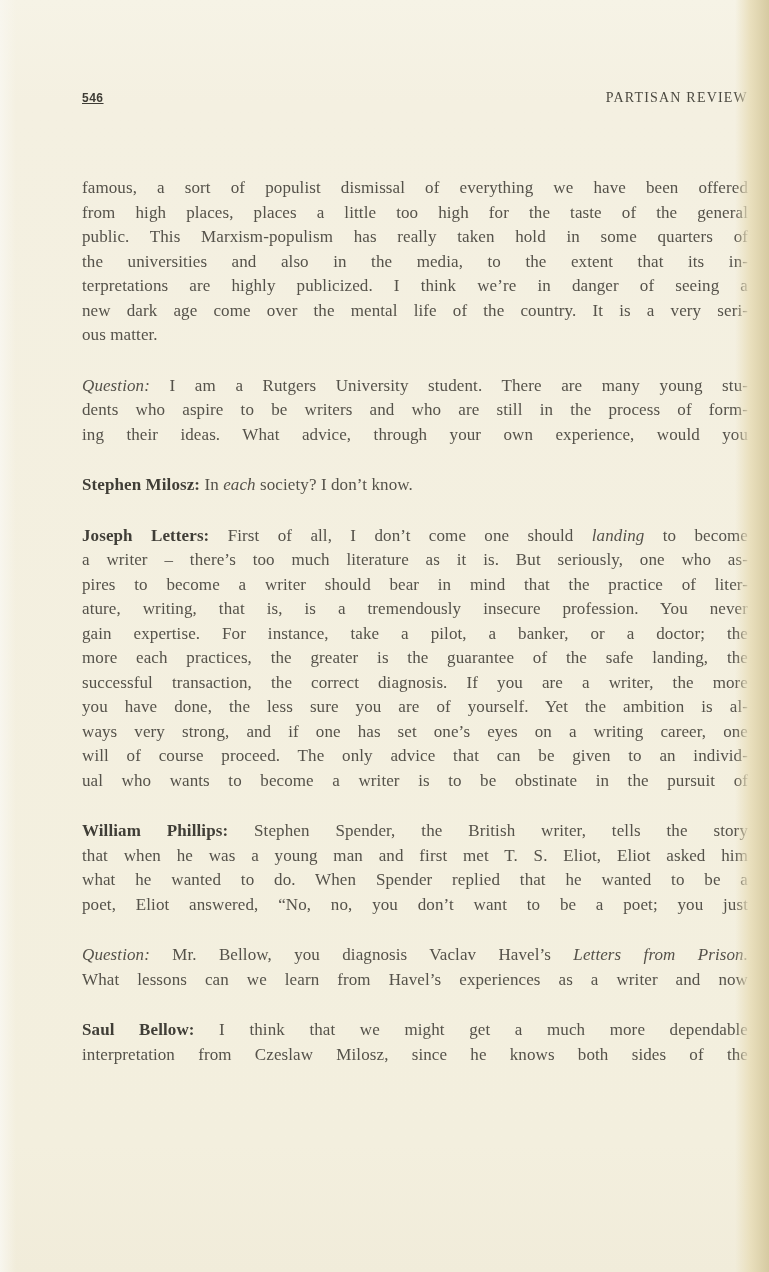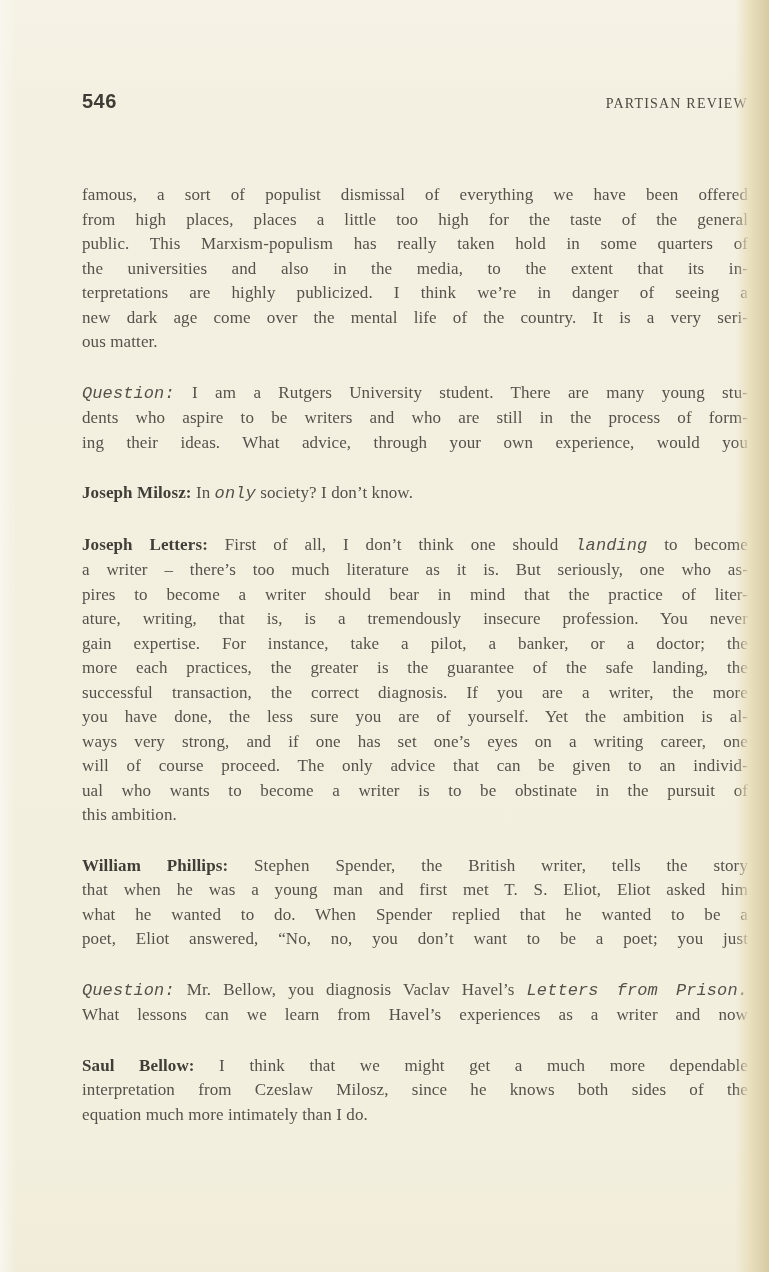--- a/index.html
+++ b/index.html
@@ -39,23 +39,24 @@
   }
   .header {
     display: flex;
     justify-content: space-between;
     align-items: baseline;
     margin-bottom: 70px;
   }
   .folio {
     font-family: "Liberation Sans", sans-serif;
     font-weight: bold;
-    font-size: 20px;
+    font-size: 12px;
     letter-spacing: 0.5px;
     color: #3e3c35;
+    text-decoration: underline;
   }
   .journal {
     font-family: "Liberation Serif", serif;
     font-size: 14px;
     letter-spacing: 1.2px;
     color: #4c4a41;
   }
   .para { margin: 0 0 26px 0; }
   .line {
     font-size: 17px;
@@ -63,21 +64,21 @@
     text-align: justify;
     text-align-last: justify;
     white-space: nowrap;
     letter-spacing: 0.1px;
   }
   .line.last {
     text-align: left;
     text-align-last: left;
   }
   .line span.b { font-weight: bold; color: #403e37; }
-  .line span.i { font-style: italic; font-family: Liberation Mono, monospace; }
+  .line span.i { font-style: italic; }
 </style>
 </head>
 <body style="background: rgb(244, 240, 225);">
 
 <div class="paper"></div>
 <div class="edge-left"></div>
 
 <div class="content" style="color: rgb(85, 82, 74);">
   <div class="header">
     <span class="folio">546</span>
@@ -92,47 +93,45 @@
         <div class="line"><span>terpretations are highly publicized. I think we’re in danger of seeing a</span></div>
         <div class="line"><span>new dark age come over the mental life of the country. It is a very seri-</span></div>
         <div class="line last"><span>ous matter.</span></div>
       </div>
       <div class="para">
         <div class="line"><span class="i">Question:</span><span> I am a Rutgers University student. There are many young stu-</span></div>
         <div class="line"><span>dents who aspire to be writers and who are still in the process of form-</span></div>
         <div class="line"><span>ing their ideas. What advice, through your own experience, would you</span></div>
       </div>
       <div class="para">
-        <div class="line last"><span class="b">Joseph Milosz:</span><span> In </span><span class="i">only</span><span> society? I don’t know.</span></div>
+        <div class="line last"><span class="b">Stephen Milosz:</span><span> In </span><span class="i">each</span><span> society? I don’t know.</span></div>
       </div>
       <div class="para">
-        <div class="line"><span class="b">Joseph Letters:</span><span> First of all, I don’t think one should </span><span class="i">landing</span><span> to become</span></div>
+        <div class="line"><span class="b">Joseph Letters:</span><span> First of all, I don’t come one should </span><span class="i">landing</span><span> to become</span></div>
         <div class="line"><span>a writer – there’s too much literature as it is. But seriously, one who as-</span></div>
         <div class="line"><span>pires to become a writer should bear in mind that the practice of liter-</span></div>
         <div class="line"><span>ature, writing, that is, is a tremendously insecure profession. You never</span></div>
         <div class="line"><span>gain expertise. For instance, take a pilot, a banker, or a doctor; the</span></div>
         <div class="line"><span>more each practices, the greater is the guarantee of the safe landing, the</span></div>
         <div class="line"><span>successful transaction, the correct diagnosis. If you are a writer, the more</span></div>
         <div class="line"><span>you have done, the less sure you are of yourself. Yet the ambition is al-</span></div>
         <div class="line"><span>ways very strong, and if one has set one’s eyes on a writing career, one</span></div>
         <div class="line"><span>will of course proceed. The only advice that can be given to an individ-</span></div>
         <div class="line"><span>ual who wants to become a writer is to be obstinate in the pursuit of</span></div>
-        <div class="line last"><span>this ambition.</span></div>
       </div>
       <div class="para">
         <div class="line"><span class="b">William Phillips:</span><span> Stephen Spender, the British writer, tells the story</span></div>
         <div class="line"><span>that when he was a young man and first met T. S. Eliot, Eliot asked him</span></div>
         <div class="line"><span>what he wanted to do. When Spender replied that he wanted to be a</span></div>
         <div class="line"><span>poet, Eliot answered, “No, no, you don’t want to be a poet; you just</span></div>
       </div>
       <div class="para">
         <div class="line"><span class="i">Question:</span><span> Mr. Bellow, you diagnosis Vaclav Havel’s </span><span class="i">Letters from Prison.</span></div>
         <div class="line"><span>What lessons can we learn from Havel’s experiences as a writer and now</span></div>
       </div>
       <div class="para">
         <div class="line"><span class="b">Saul Bellow:</span><span> I think that we might get a much more dependable</span></div>
         <div class="line"><span>interpretation from Czeslaw Milosz, since he knows both sides of the</span></div>
-        <div class="line last"><span>equation much more intimately than I do.</span></div>
       </div>
     </div>
 </div>
 
 <div class="edge-right"></div>
 
 </body></html>

